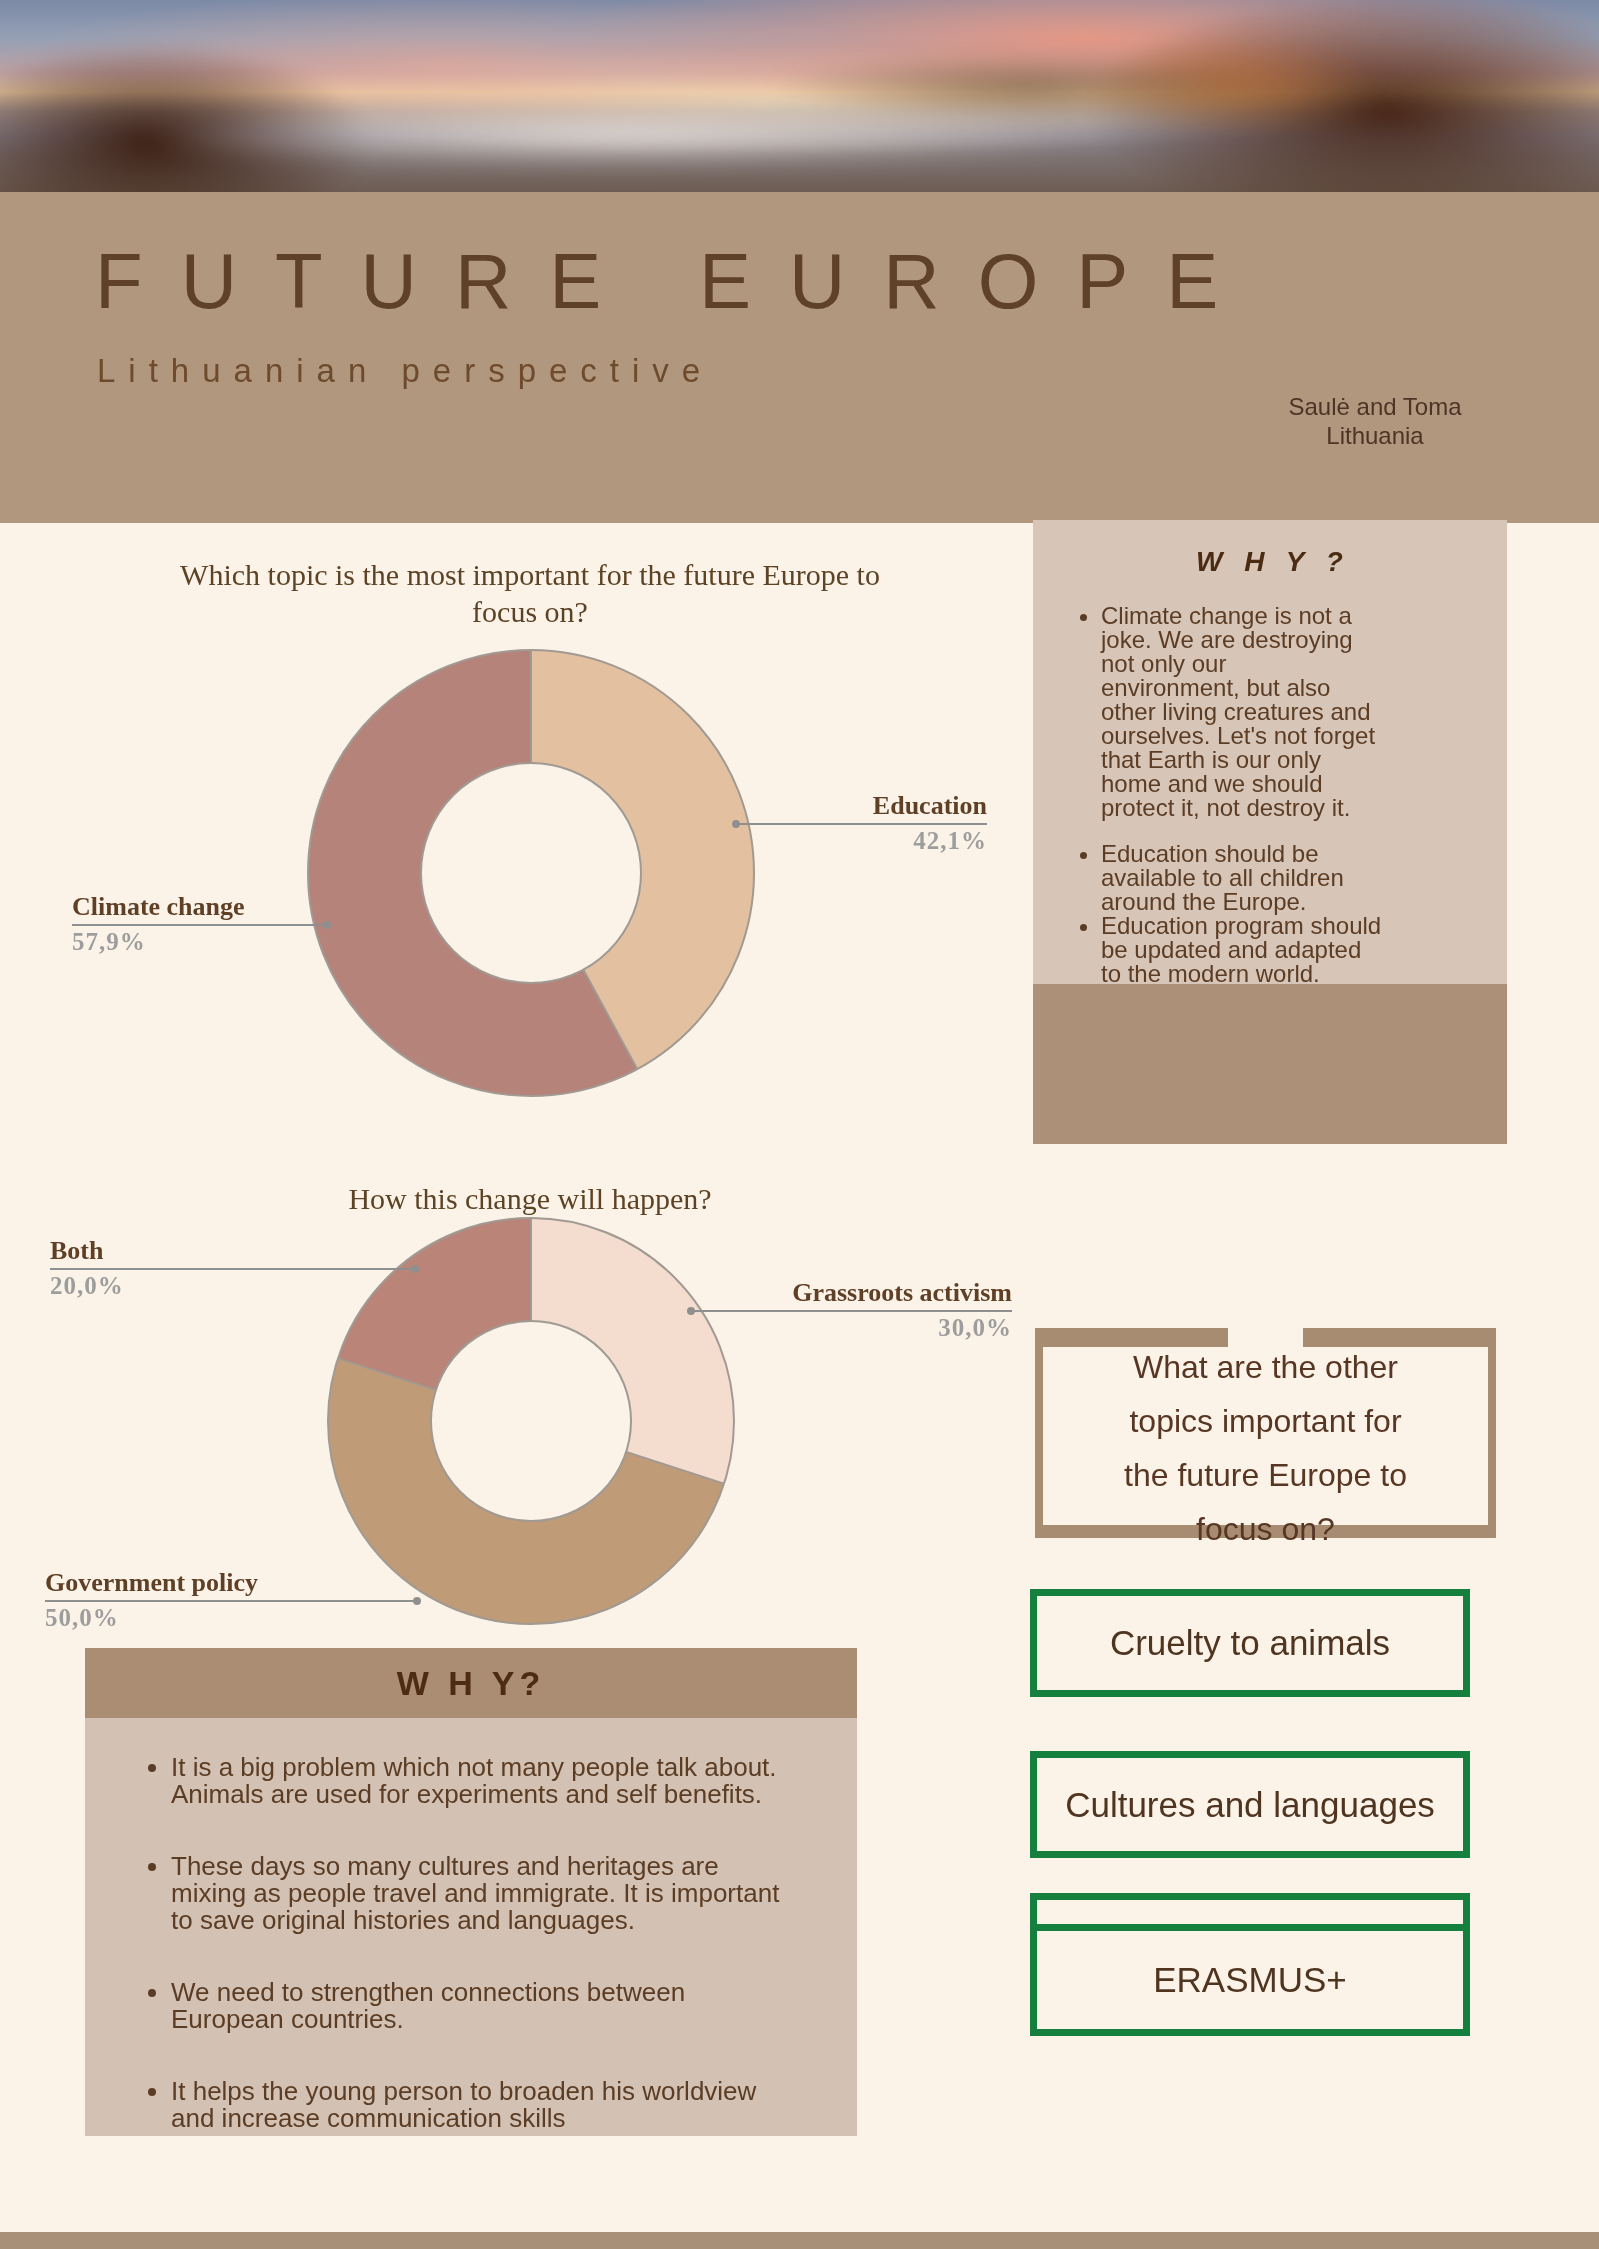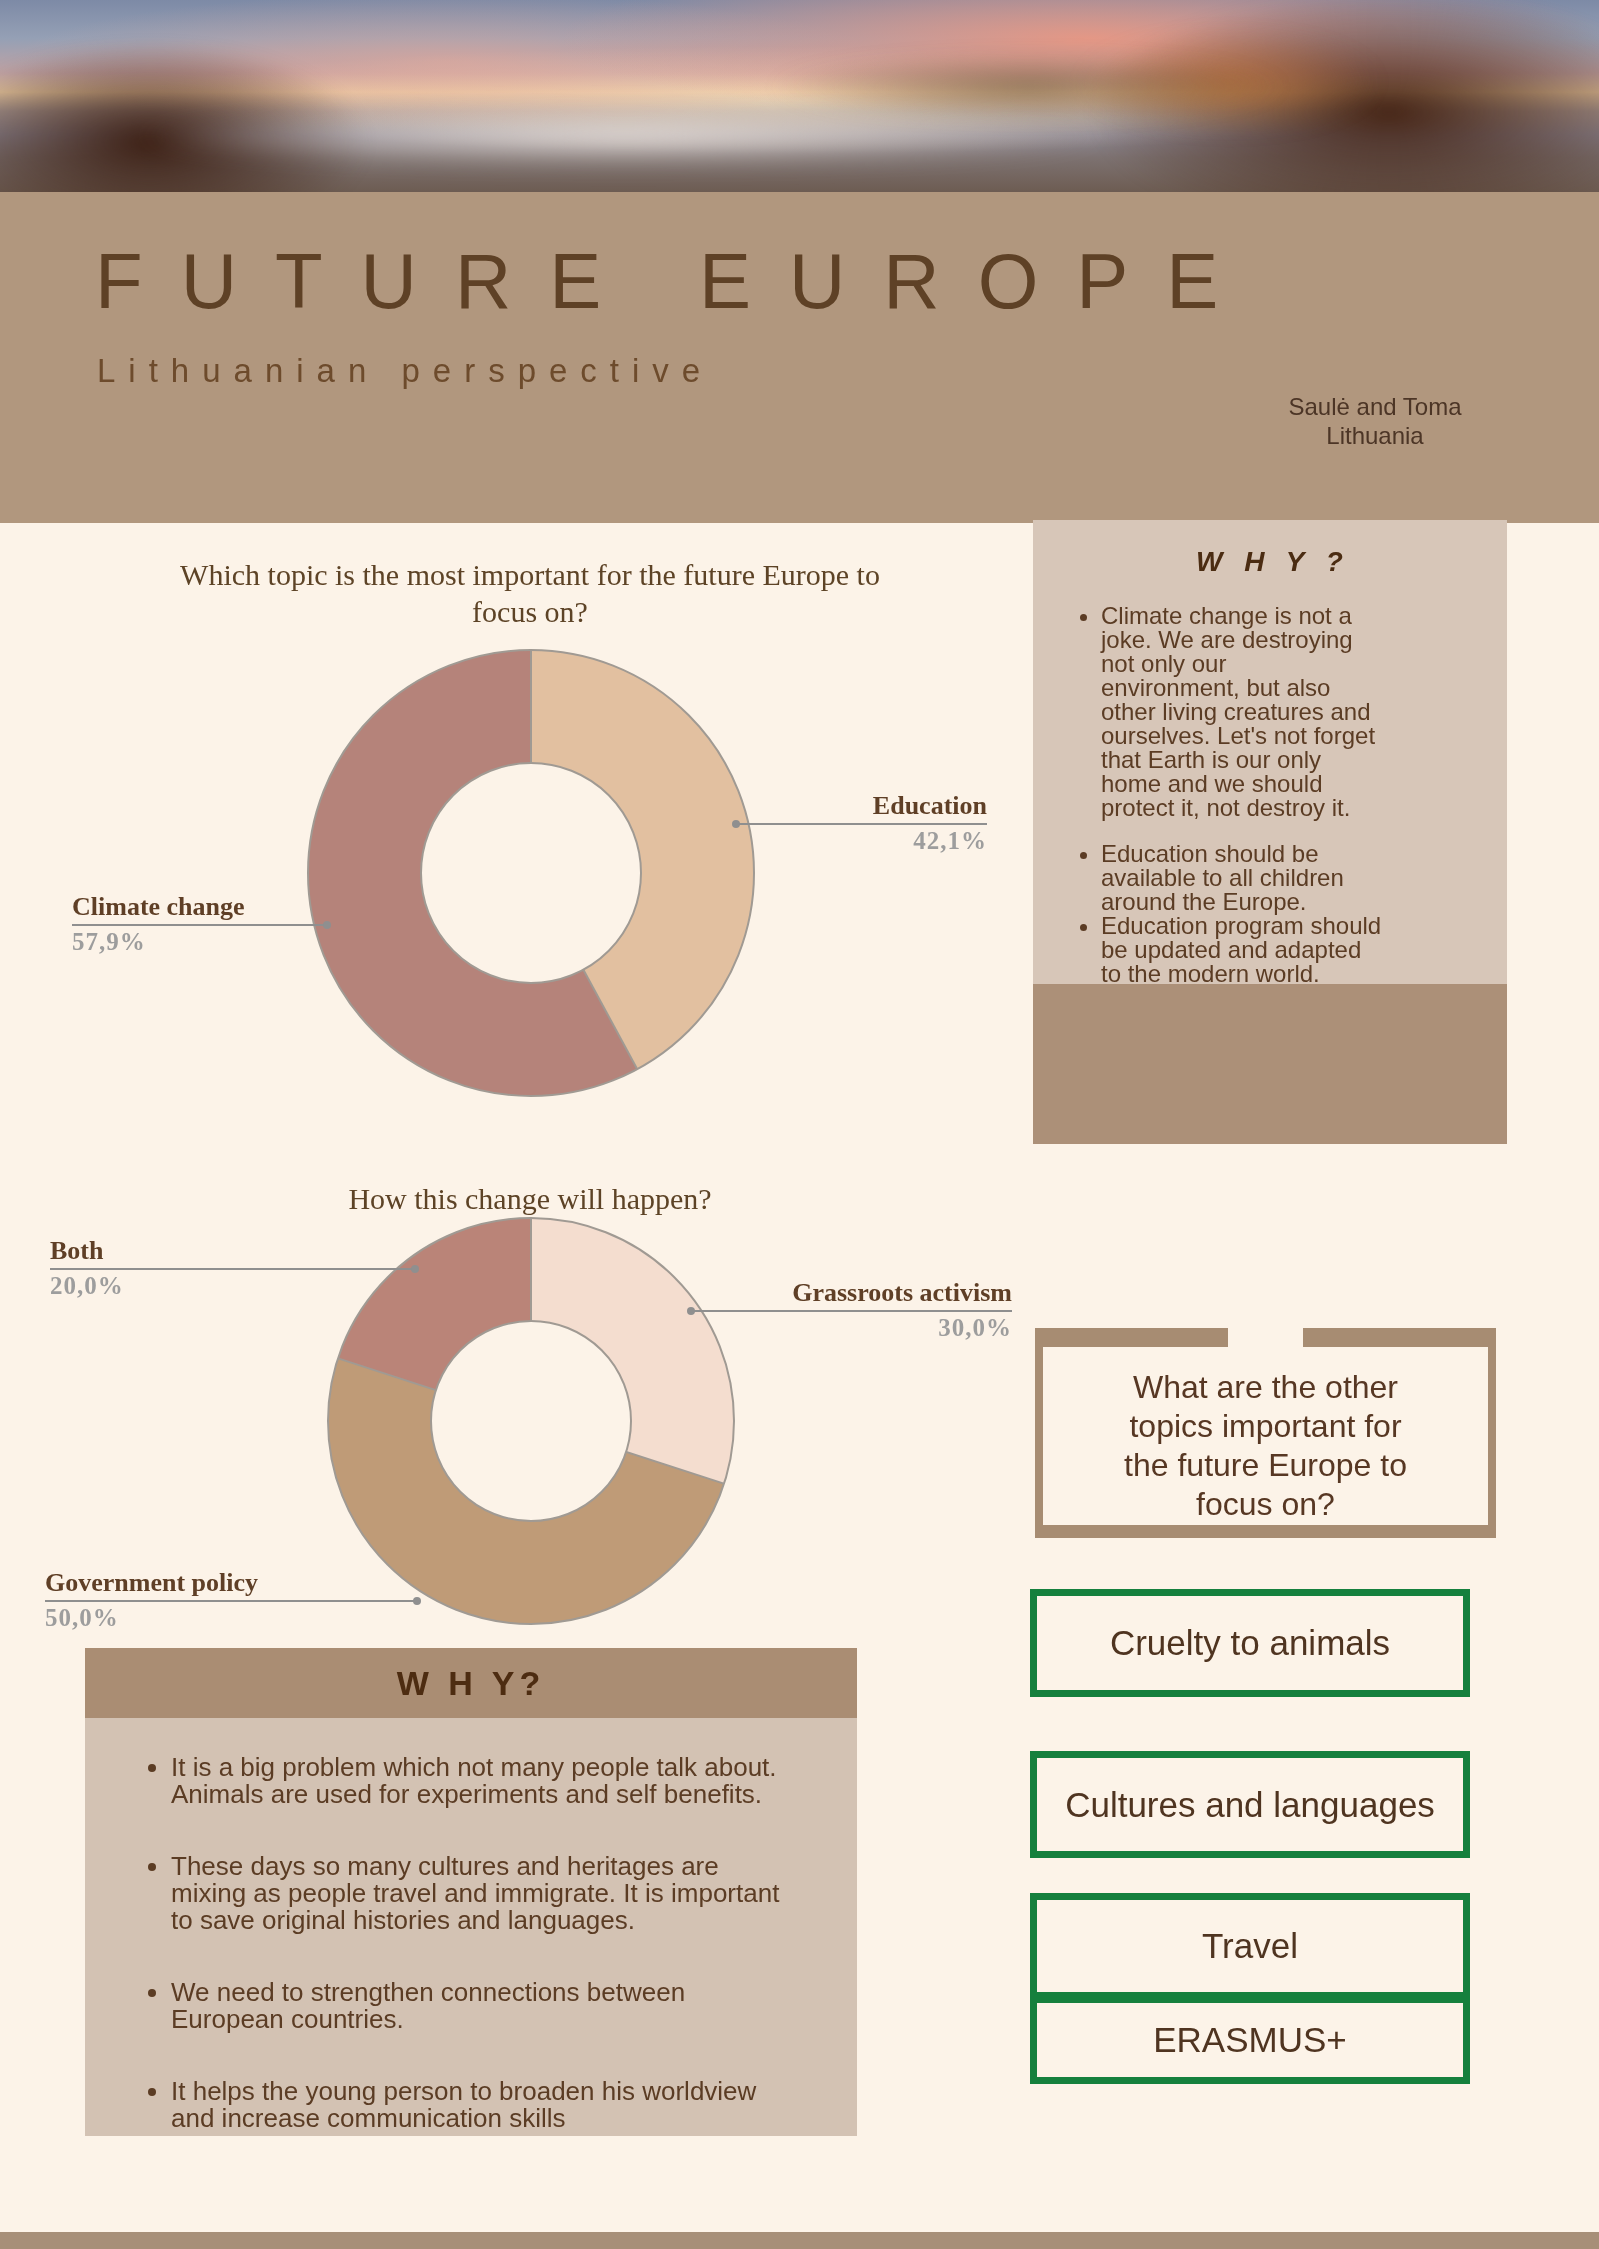--- a/index.html
+++ b/index.html
@@ -73,28 +73,28 @@
   .why-top ul{margin:0;padding:0 0 0 44px;font-size:24px;line-height:24px;color:#5b3c24;}
   .why-top li{margin:0;}
   .why-top li:first-child{margin-bottom:22px;}
   .why-top-band{height:160px;background:#ac9078;}
 
   
   .qbox{position:absolute;left:1035px;top:1328px;width:461px;height:210px;box-sizing:border-box;
         border:8px solid #a78c72;border-top:none;border-bottom-width:13px;background:#fcf3e8;}
   .qtab{position:absolute;top:0;height:19px;width:193px;background:#a78c72;}
   .qtab-l{left:-8px;} .qtab-r{right:-8px;}
-  .qtext{margin-top:40px;text-align:center;font-size:32px;line-height:39px;color:#573723;}
+  .qtext{margin-top:12px;text-align:center;font-size:32px;line-height:54px;color:#573723;}
 
   
   .topic{position:absolute;left:1030px;width:440px;border:7px solid #15803d;background:#fcf3e8;
          box-sizing:border-box;display:flex;align-items:center;justify-content:center;
          font-size:35px;color:#4f3420;}
   .tp1{top:1589px;height:108px;} .tp2{top:1751px;height:107px;}
-  .tp3{top:1893px;height:106px;} .tp4{top:1996px;height:88px;}
+  .tp3{top:1893px;height:106px;} .tp4{top:1924px;height:112px;}
 
   
   .why-bottom{position:absolute;left:85px;top:1648px;width:772px;}
   .wb-head{height:70px;background:#aa8d73;display:flex;align-items:center;justify-content:center;
            font-size:34px;font-weight:bold;letter-spacing:5px;color:#4d2c11;}
   .wb-body{background:#d3c2b3;height:418px;box-sizing:border-box;padding:36px 14px 0 40px;}
   .wb-body ul{margin:0;padding:0 0 0 46px;font-size:26px;line-height:27px;color:#5b3c24;}
   .wb-body li{margin:0 0 45px 0;}
   .wb-body li:last-child{margin-bottom:0;margin-top:11px;}
 

